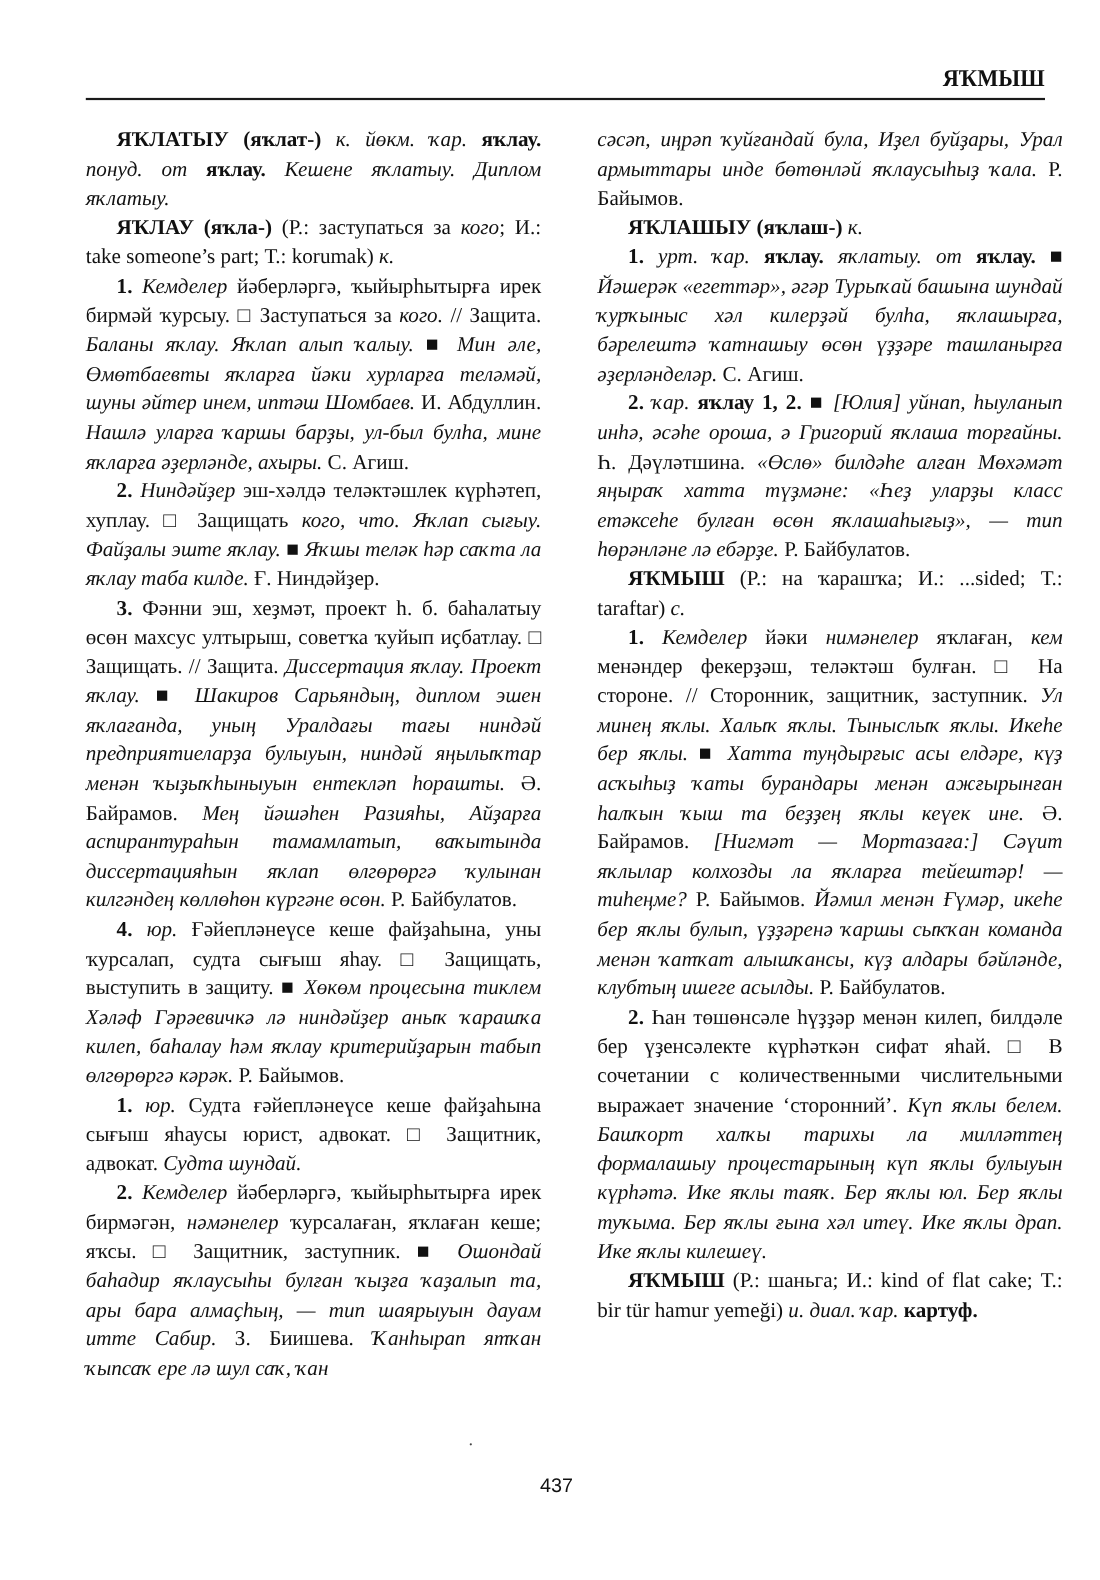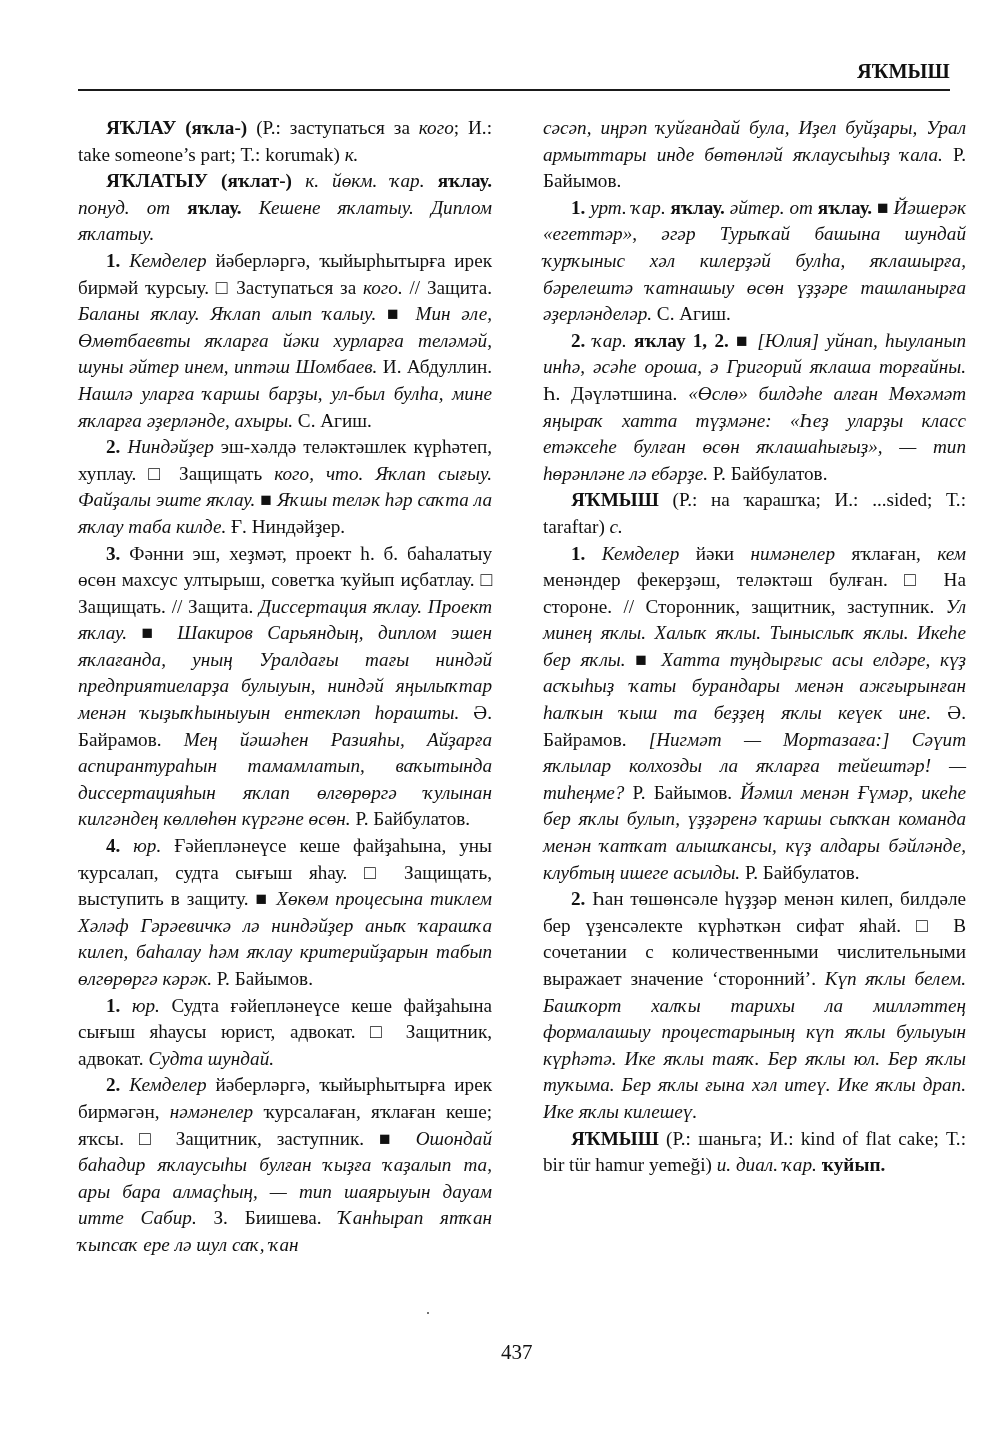--- a/index.html
+++ b/index.html
@@ -12,45 +12,46 @@
   .col { position:absolute; top:115px; width:414px;
          font-family:"Liberation Serif",serif; font-size:19.2px; line-height:26.6px;
          text-align:justify; hyphens:manual; }
   .col.left { left:78px; }
   .col.right { left:543px; width:423px; }
   .para { margin:0; text-indent:28px; }
   .para.cont { text-indent:0; }
   .b { font-weight:bold; }
   .i { font-style:italic; }
   .page-number { position:absolute; top:1340px; left:491px;
-         font-family:Liberation Serif, serif; font-size:21px;margin-left:10px; }
+         font-family:Liberation Sans, sans-serif; font-size:18px; }
   .dot { position:absolute; top:1312px; left:427px; width:2px; height:2px; background:#444; border-radius:1px; }
 </style>
 </head>
 <body>
 
 <div>
   <div class="running-head">ЯҠМЫШ</div>
   <div class="rule"></div>
 
   <div class="col left" id="col-left">
+      <p class="para"><span class="b">ЯҠЛАТЫУ (яҡлат-) </span><span class="i">к. йөкм. ҡар. </span><span class="b">яҡлау. </span><span class="i">понуд. от </span><span class="b">яҡлау. </span><span class="i">Кешене яҡлатыу. Диплом яҡлатыу.</span></p>
       <p class="para"><span class="b">ЯҠЛАУ (яҡла-) </span><span>(Р.: заступаться за </span><span class="i">кого</span><span>; И.: take someone’s part; Т.: korumak) </span><span class="i">к.</span></p>
-      <p class="para"><span class="b">ЯҠЛАТЫУ (яҡлат-) </span><span class="i">к. йөкм. ҡар. </span><span class="b">яҡлау. </span><span class="i">понуд. от </span><span class="b">яҡлау. </span><span class="i">Кешене яҡлатыу. Диплом яҡлатыу.</span></p>
       <p class="para"><span class="b">1. </span><span class="i">Кемделер </span><span>йәберләргә, ҡыйырһытырға ирек бирмәй ҡурсыу. □ Заступаться за </span><span class="i">кого. </span><span>// Защита. </span><span class="i">Баланы яҡлау. Яҡлап алып ҡалыу. </span><span>■ </span><span class="i">Мин әле, Өмөтбаевты яҡларға йәки хурларға теләмәй, шуны әйтер инем, иптәш Шомбаев. </span><span>И. Абдуллин. </span><span class="i">Нашлә уларға ҡаршы барҙы, ул-был булһа, мине яҡларға әҙерләнде, ахыры. </span><span>С. Агиш.</span></p>
       <p class="para"><span class="b">2. </span><span class="i">Ниндәйҙер </span><span>эш-хәлдә теләктәшлек күрһәтеп, хуплау. □ Защищать </span><span class="i">кого, что. Яҡлап сығыу. Файҙалы эште яҡлау. </span><span>■ </span><span class="i">Яҡшы теләк һәр саҡта ла яҡлау таба килде. </span><span>Ғ. Ниндәйҙер.</span></p>
       <p class="para"><span class="b">3. </span><span>Фәнни эш, хеҙмәт, проект һ. б. баһалатыу өсөн махсус ултырыш, советҡа ҡуйып иҫбатлау. □ Защищать. // Защита. </span><span class="i">Диссертация яҡлау. Проект яҡлау. </span><span>■ </span><span class="i">Шакиров Сарьяндың, диплом эшен яҡлағанда, уның Уралдағы тағы ниндәй предприятиеларҙа булыуын, ниндәй яңылыҡтар менән ҡыҙыҡһыныуын ентекләп һорашты. </span><span>Ә. Байрамов. </span><span class="i">Мең йәшәһен Разияһы, Айҙарға аспирантураһын тамамлатып, ваҡытында диссертацияһын яҡлап өлгөрөргә ҡулынан килгәндең көллөһөн күргәне өсөн. </span><span>Р. Байбулатов.</span></p>
       <p class="para"><span class="b">4. </span><span class="i">юр. </span><span>Ғәйепләнеүсе кеше файҙаһына, уны ҡурсалап, судта сығыш яһау. □ Защищать, выступить в защиту. ■ </span><span class="i">Хөкөм процесына тиклем Хәләф Гәрәевичкә лә ниндәйҙер аныҡ ҡарашҡа килеп, баһалау һәм яҡлау критерийҙарын табып өлгөрөргә кәрәк. </span><span>Р. Байымов.</span></p>
       <p class="para"><span class="b">1. </span><span class="i">юр. </span><span>Судта ғәйепләнеүсе кеше файҙаһына сығыш яһаусы юрист, адвокат. □ Защитник, адвокат. </span><span class="i">Судта шундай.</span></p>
       <p class="para"><span class="b">2. </span><span class="i">Кемделер </span><span>йәберләргә, ҡыйырһытырға ирек бирмәгән, </span><span class="i">нәмәнелер </span><span>ҡурсалаған, яҡлаған кеше; яҡсы. □ Защитник, заступник. ■ </span><span class="i">Ошондай баһадир яҡлаусыһы булған ҡыҙға ҡаҙалып та, ары бара алмаҫһың, — тип шаярыуын дауам итте Сабир. </span><span>З. Биишева. </span><span class="i">Ҡанһырап ятҡан ҡыпсаҡ ере лә шул саҡ, ҡан</span></p>
     </div>
   <div class="col right" id="col-right">
       <p class="para cont"><span class="i">сәсәп, иңрәп ҡуйғандай була, Иҙел буйҙары, Урал армыттары инде бөтөнләй яҡлаусыһыҙ ҡала. </span><span>Р. Байымов.</span></p>
-      <p class="para"><span class="b">1. </span><span class="i">урт. ҡар. </span><span class="b">яҡлау. </span><span class="i">әйтер. от </span><span class="b">яҡлау. </span><span>■ </span><span class="i">Йәшерәк «егеттәр», әгәр Турыҡай башына шундай ҡурҡыныс хәл килерҙәй булһа, яҡлашырға, бәрелештә ҡатнашыу өсөн үҙҙәре ташланырға әҙерләнделәр. </span><span>С. Агиш.</span></p>
+      <p class="para"><span class="b">ЯҠЛАШЫУ (яҡлаш-) </span><span class="i">к.</span></p>
+      <p class="para"><span class="b">1. </span><span class="i">урт. ҡар. </span><span class="b">яҡлау. </span><span class="i">яҡлатыу. от </span><span class="b">яҡлау. </span><span>■ </span><span class="i">Йәшерәк «егеттәр», әгәр Турыҡай башына шундай ҡурҡыныс хәл килерҙәй булһа, яҡлашырға, бәрелештә ҡатнашыу өсөн үҙҙәре ташланырға әҙерләнделәр. </span><span>С. Агиш.</span></p>
       <p class="para"><span class="b">2. </span><span class="i">ҡар. </span><span class="b">яҡлау 1, 2. </span><span>■ </span><span class="i">[Юлия] уйнап, һыуланып инһә, әсәһе ороша, ә Григорий яҡлаша торғайны. </span><span>Һ. Дәүләтшина. </span><span class="i">«Өслө» билдәһе алған Мөхәмәт яңыраҡ хатта түҙмәне: «Һеҙ уларҙы класс етәксеһе булған өсөн яҡлашаһығыҙ», — тип һөрәнләне лә ебәрҙе. </span><span>Р. Байбулатов.</span></p>
       <p class="para"><span class="b">ЯҠМЫШ </span><span>(Р.: на ҡарашҡа; И.: ...sided; Т.: taraftar) </span><span class="i">с.</span></p>
       <p class="para"><span class="b">1. </span><span class="i">Кемделер </span><span>йәки </span><span class="i">нимәнелер </span><span>яҡлаған, </span><span class="i">кем </span><span>менәндер фекерҙәш, теләктәш булған. □ На стороне. // Сторонник, защитник, заступник. </span><span class="i">Ул минең яҡлы. Халыҡ яҡлы. Тыныслыҡ яҡлы. Икеһе бер яҡлы. </span><span>■ </span><span class="i">Хатта туңдырғыс асы елдәре, күҙ асҡыһыҙ ҡаты бурандары менән ажғырынған һалҡын ҡыш та беҙҙең яҡлы кеүек ине. </span><span>Ә. Байрамов. </span><span class="i">[Нигмәт — Мортазаға:] Сәүит яҡлылар колхозды ла яҡларға тейештәр! — тиһеңме? </span><span>Р. Байымов. </span><span class="i">Йәмил менән Ғүмәр, икеһе бер яҡлы булып, үҙҙәренә ҡаршы сыҡҡан команда менән ҡатҡат алышҡансы, күҙ алдары бәйләнде, клубтың ишеге асылды. </span><span>Р. Байбулатов.</span></p>
       <p class="para"><span class="b">2. </span><span>Һан төшөнсәле һүҙҙәр менән килеп, билдәле бер үҙенсәлекте күрһәткән сифат яһай. □ В сочетании с количественными числительными выражает значение ‘сторонний’. </span><span class="i">Күп яҡлы белем. Башҡорт халҡы тарихы ла милләттең формалашыу процестарының күп яҡлы булыуын күрһәтә. Ике яҡлы таяҡ. Бер яҡлы юл. Бер яҡлы туҡыма. Бер яҡлы ғына хәл итеү. Ике яҡлы драп. Ике яҡлы килешеү.</span></p>
-      <p class="para"><span class="b">ЯҠМЫШ </span><span>(Р.: шаньга; И.: kind of flat cake; Т.: bir tür hamur yemeği) </span><span class="i">и. диал. ҡар. </span><span class="b">ҡуйып.</span></p>
+      <p class="para"><span class="b">ЯҠМЫШ </span><span>(Р.: шаньга; И.: kind of flat cake; Т.: bir tür hamur yemeği) </span><span class="i">и. диал. ҡар. </span><span class="b">картуф.</span></p>
     </div>
 
   <div class="dot"></div>
   <div class="page-number">437</div>
 </div>
 
 </body></html>

